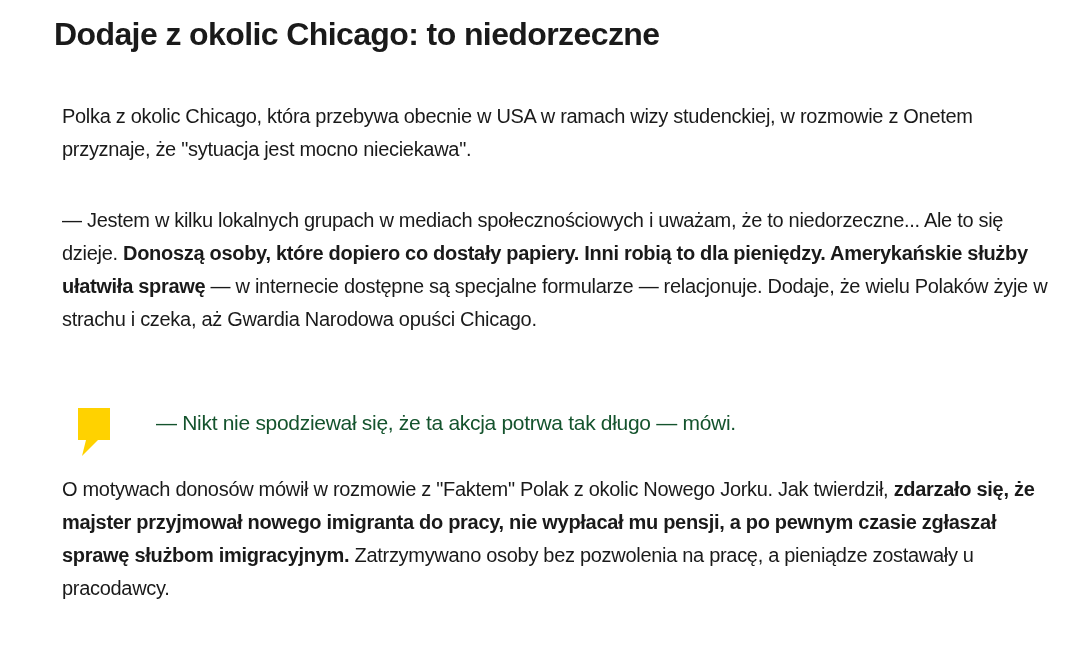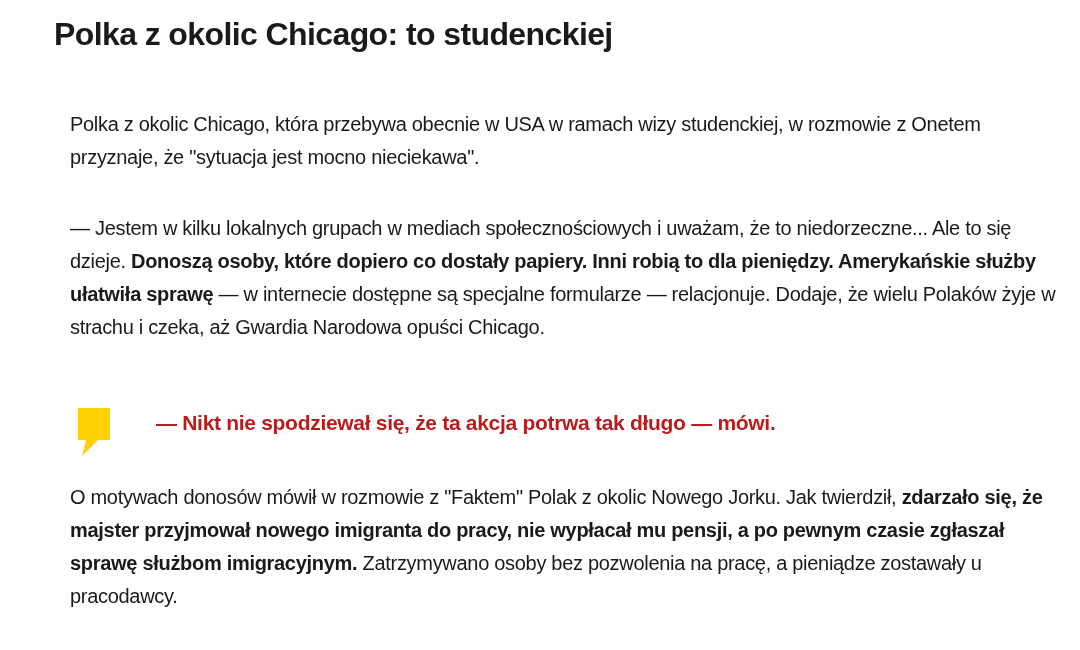--- a/index.html
+++ b/index.html
@@ -29,21 +29,21 @@
       font-size: 32px;
       font-weight: bold;
       letter-spacing: -0.6px;
       color: #1a1a1a;
       white-space: nowrap;
     }
     .para {
       position: absolute;
       left: 0;
       width: 990px;
-      margin: 16px;
+      margin: 8px;
       font-size: 20px;
       line-height: 33px;
       letter-spacing: -0.3px;
       color: #1a1a1a;
     }
     .para b {
       font-weight: bold;
     }
     .p1 { top: 92px; }
     .p2 { top: 196px; }
@@ -62,30 +62,29 @@
       width: 34px;
       height: 48px;
     }
     .quote-text {
       position: absolute;
       left: 78px;
       top: 2px;
       font-size: 21px;
       line-height: 33px;
       letter-spacing: -0.3px;
-      color: #b91c1c;
+      color: #14532d;
       white-space: nowrap;
-      font-weight: bold;
     }
   </style>
 </head>
 <body>
 
 <div class="article">
-  <h2 class="heading">Polka z okolic Chicago: to studenckiej</h2>
+  <h2 class="heading">Dodaje z okolic Chicago: to niedorzeczne</h2>
 
   <p class="para p1"><span>Polka z okolic Chicago, która przebywa obecnie w USA w ramach wizy studenckiej, w rozmowie z Onetem przyznaje, że "sytuacja jest mocno nieciekawa".</span></p>
 
   <p class="para p2"><span>— Jestem w kilku lokalnych grupach w mediach społecznościowych i uważam, że to niedorzeczne... Ale to się dzieje. </span><b>Donoszą osoby, które dopiero co dostały papiery. Inni robią to dla pieniędzy. Amerykańskie służby ułatwiła sprawę</b><span> — w internecie dostępne są specjalne formularze — relacjonuje. Dodaje, że wielu Polaków żyje w strachu i czeka, aż Gwardia Narodowa opuści Chicago.</span></p>
 
   <div class="quote">
     <svg class="quote-icon" viewBox="0 0 34 48" xmlns="http://www.w3.org/2000/svg">
       <polygon points="0,0 32,0 32,32 20,32 4,48 8,32 0,32" fill="#FFD200"></polygon>
     </svg>
     <span class="quote-text">— Nikt nie spodziewał się, że ta akcja potrwa tak długo — mówi.</span>

